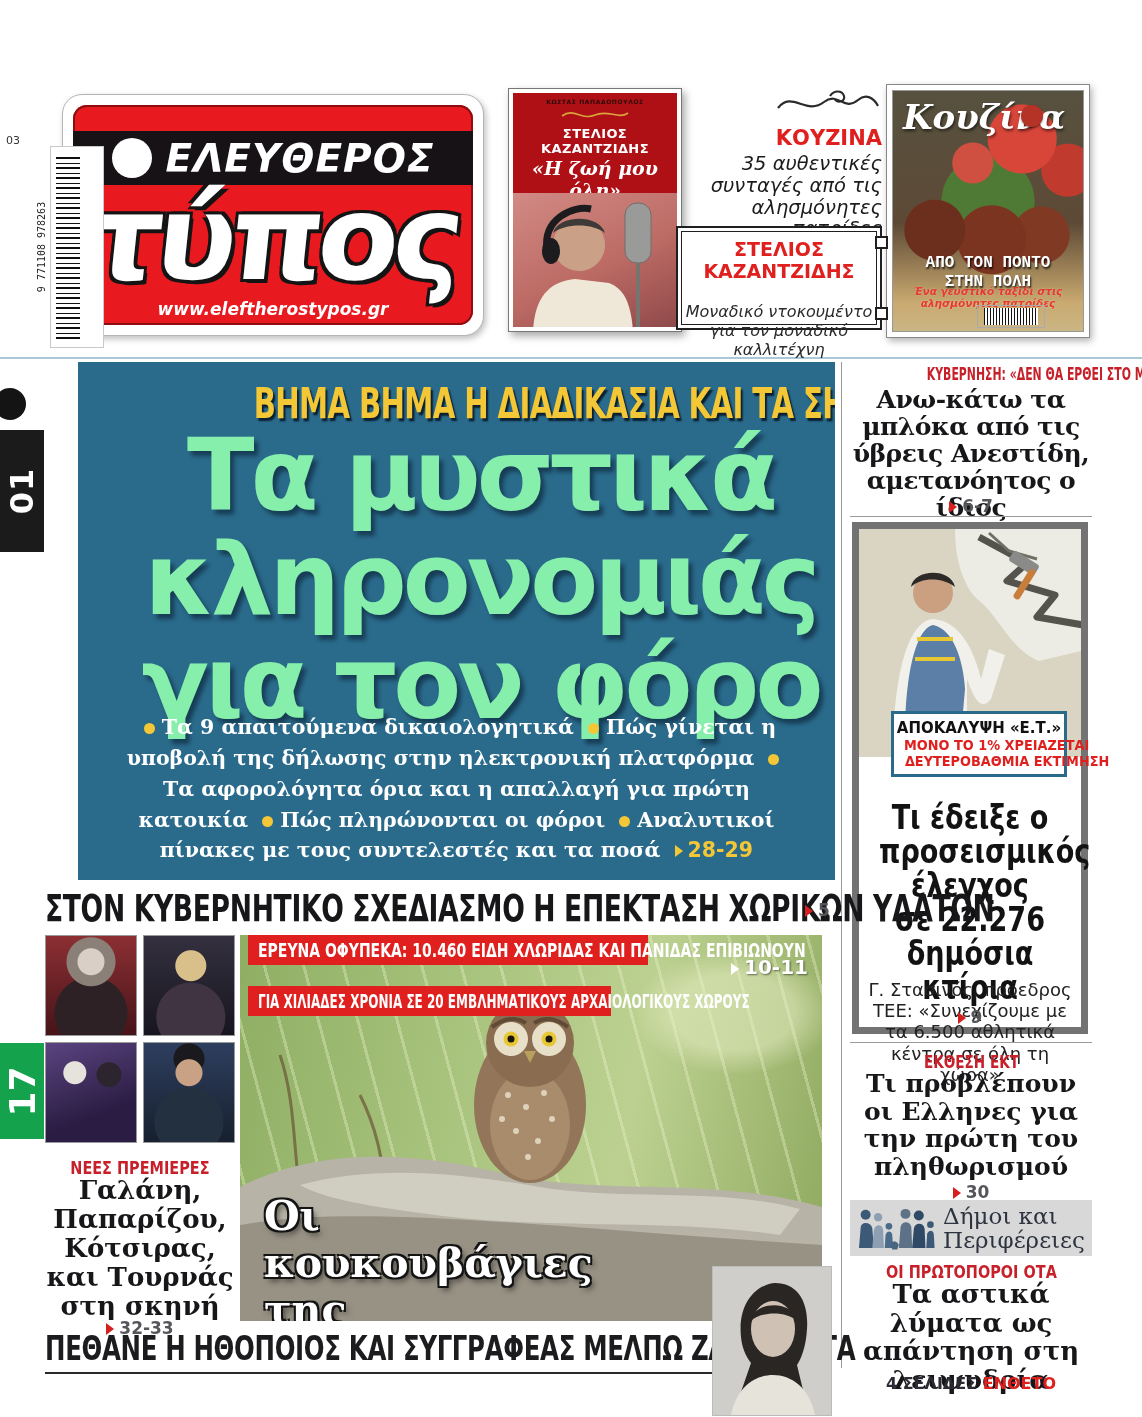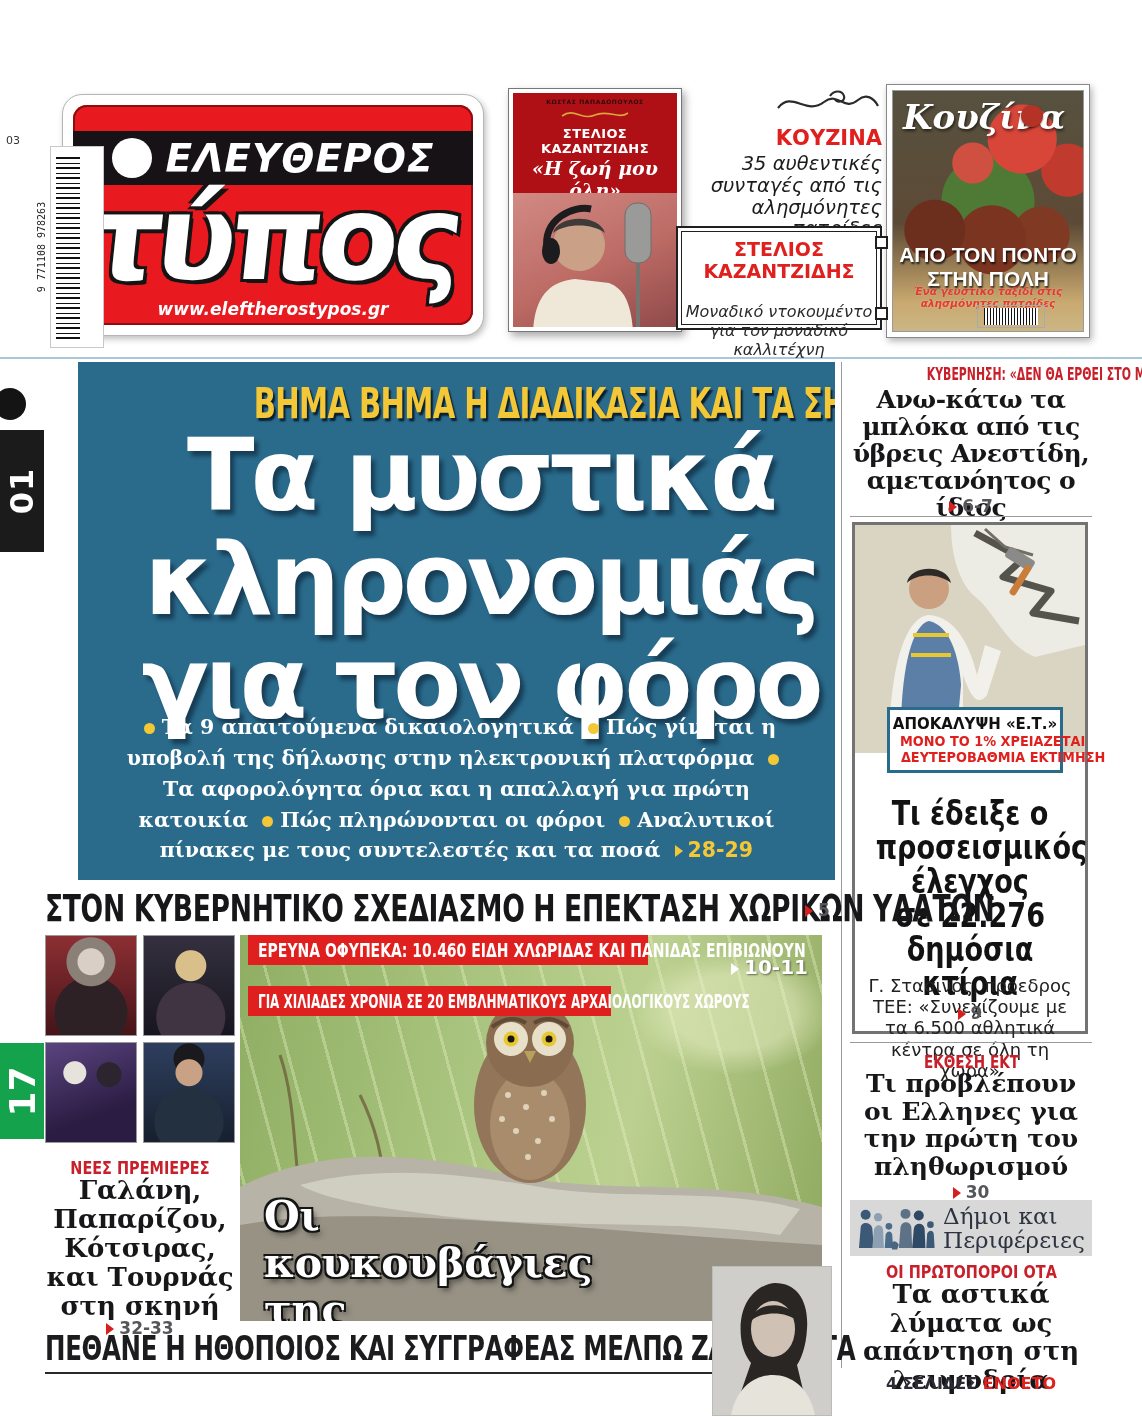--- a/index.html
+++ b/index.html
@@ -72,38 +72,38 @@
         radial-gradient(circle at 42% 30%,#cf5040 0 20px,rgba(207,80,64,0) 21px),
         radial-gradient(circle at 22% 58%,#6d2f1d 0 30px,rgba(109,47,29,0) 31px),
         radial-gradient(circle at 52% 62%,#7a3420 0 34px,rgba(122,52,32,0) 35px),
         radial-gradient(circle at 78% 60%,#803a24 0 28px,rgba(128,58,36,0) 29px),
         radial-gradient(circle at 50% 46%,#4f7a35 0 46px,rgba(79,122,53,0) 47px),
         linear-gradient(180deg,#57513f 0%,#5d4a36 55%,#c9a96f 88%,#cbb684 100%);}
   .mag-logo{position:absolute;left:10px;top:6px;color:#fff;font-family:"DejaVu Serif",serif;font-style:italic;
             font-weight:bold;font-size:34px;text-shadow:1px 2px 3px rgba(0,0,0,.6);}
   .mag-badge{position:absolute;left:128px;top:14px;width:22px;height:22px;border-radius:50%;background:#b43326;
              box-shadow:0 1px 2px rgba(0,0,0,.5);}
-  .mag-title{position:absolute;left:0;right:0;bottom:40px;text-align:center;color:#fff;font-family:Liberation Sans, sans-serif;
-             font-weight:bold;font-size:21px;line-height:1.15;text-shadow:1px 2px 2px rgba(0,0,0,.8);}
+  .mag-title{position:absolute;left:0;right:0;bottom:40px;text-align:center;color:#fff;font-family:Liberation Mono, monospace;
+             font-weight:bold;font-size:16px;line-height:1.15;text-shadow:1px 2px 2px rgba(0,0,0,.8);}
   .mag-sub{position:absolute;left:0;right:0;bottom:22px;text-align:center;color:#e8392f;font-style:italic;
            font-weight:bold;font-size:10.5px;text-shadow:0 0 2px rgba(255,255,255,.35);}
   .mag-barcode{position:absolute;right:38px;bottom:3px;width:54px;height:17px;background:#fff;
       border:1px solid #aaa;
       background-image:repeating-linear-gradient(90deg,#111 0 1px,#fff 1px 3px);background-clip:content-box;padding:2px 6px;}
 
   
   .issue-line{top:334px;right:307px;font-size:15px;color:#41454e;}
   .hairline{top:357px;left:0;right:0;height:2px;background:#a9c8d8;}
 
   
   .lead{left:78px;top:362px;width:757px;height:518px;background:#2a6b8c;overflow:hidden;}
   .lead-kicker{position:absolute;left:0;right:0;top:16px;text-align:center;}
   .lead-kicker .cx{font-weight:bold;font-size:43px;color:#f3c736;letter-spacing:-1px;
       transform:scaleX(.68);text-shadow:3px 3px 2px rgba(8,26,42,.95);}
-  .lead-head{position:absolute;left:0;right:0;top:62px;text-align:center;color:#ffffff;font-weight:bold;
+  .lead-head{position:absolute;left:0;right:0;top:62px;text-align:center;color:#86efac;font-weight:bold;
       font-size:99px;line-height:1.05;letter-spacing:-4px;text-shadow:4px 5px 4px rgba(8,24,40,.55);padding-left:48px;}
   .lead-bullets{position:absolute;left:38px;right:38px;bottom:14px;text-align:center;color:#fff;
       font-family:"DejaVu Serif",serif;font-weight:bold;font-size:20.5px;line-height:1.5;}
   .ydot{display:inline-block;width:11px;height:11px;border-radius:50%;background:#f3c736;margin:0 7px;vertical-align:baseline;}
   .lead-pageref{color:#f3c736;font-family:"DejaVu Sans",sans-serif;white-space:nowrap;}
   .tri{display:inline-block;width:0;height:0;border-top:6px solid transparent;border-bottom:6px solid transparent;vertical-align:middle;margin-right:5px;}
   .tri.yellow{border-left:8px solid #f3c736;}
   .tri.red{border-left:8px solid #d6201f;}
   .tri.white{border-left:8px solid #fff;}
 
@@ -114,21 +114,21 @@
   .rc{left:850px;width:242px;}
   .kicker-red{color:#c8202a;font-weight:bold;text-align:center;}
   .serif-head{font-family:"DejaVu Serif",serif;font-weight:bold;color:#17171a;text-align:center;}
   .pageref{text-align:center;color:#55565a;font-weight:bold;font-size:17px;}
   .rc-k1{top:364px;} .rc-k1 .cx{font-size:17px;transform:scaleX(.64);}
   .rc-h1{top:386px;font-size:25px;line-height:1.08;letter-spacing:-.5px;}
   .rc-p1{top:496px;}
   .hdiv{left:850px;width:242px;height:1px;background:#9b9b9b;}
   .d1{top:516px;} .d2{top:1042px;}
 
-  .insp-frame{left:852px;top:522px;width:236px;height:512px;border:3px solid #737373;box-sizing:border-box;background:#fff;}
+  .insp-frame{left:852px;top:522px;width:236px;height:512px;border:7px solid #737373;box-sizing:border-box;background:#fff;}
   .insp-photo{position:absolute;left:0;right:0;top:0;height:228px;background:#d9d5c2;overflow:hidden;}
   .insp-label{position:absolute;left:32px;width:166px;top:182px;background:#fff;border:3px solid #2a6b8c;
       text-align:center;padding:5px 2px;z-index:3;}
   .insp-label .l1{font-weight:bold;font-size:15px;color:#111;}
   .insp-label .l2{font-weight:bold;font-size:14px;color:#e0201e;}
   .insp-label .l2 .cx{transform:scaleX(.92);}
   .insp-head{position:absolute;left:0;right:0;top:272px;text-align:center;color:#121212;font-weight:bold;
       font-size:33px;line-height:1.03;}
   .insp-head span{display:block;transform:scaleX(.82);}
   .insp-sub{position:absolute;left:8px;right:8px;top:450px;text-align:center;font-size:18px;color:#222;line-height:1.18;}

